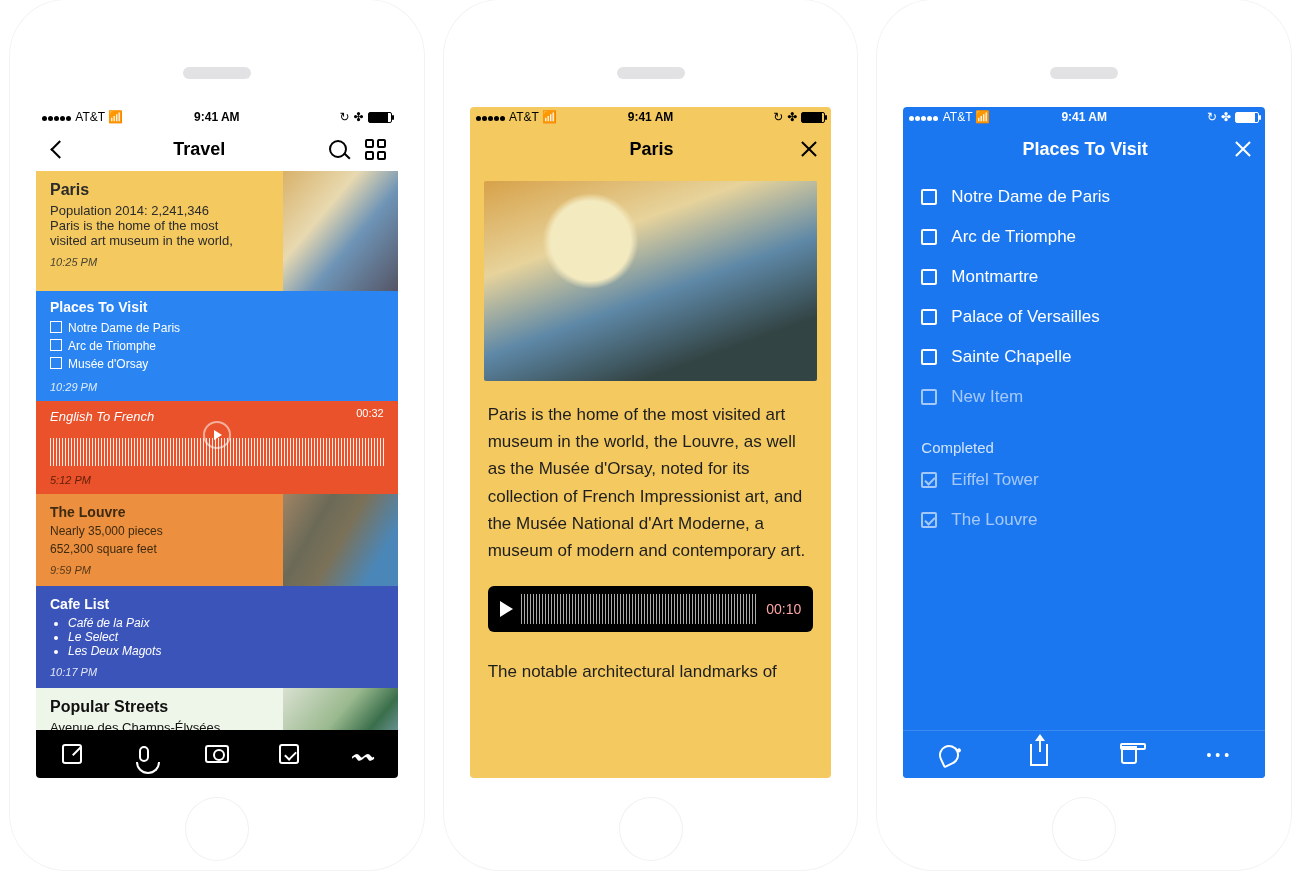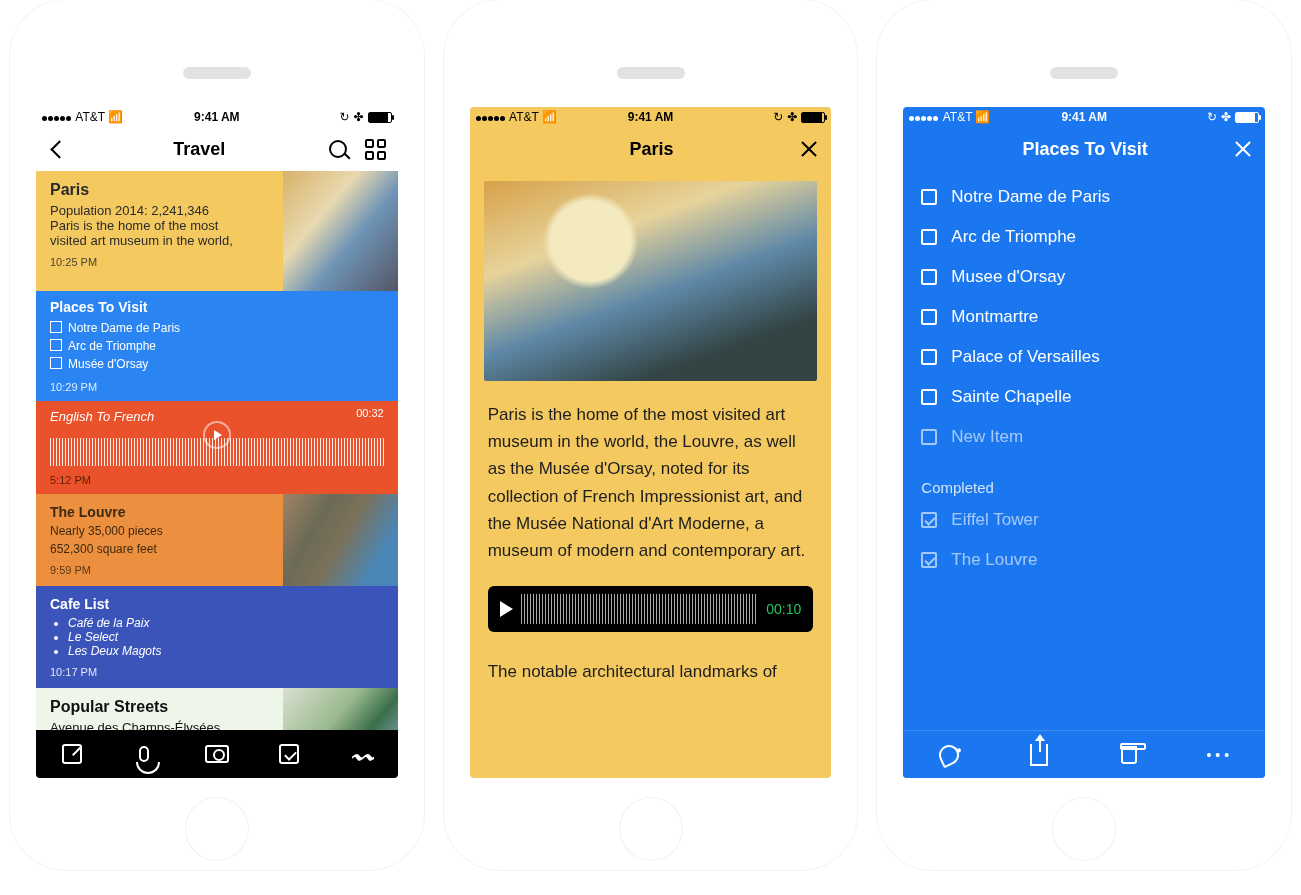--- a/index.html
+++ b/index.html
@@ -33,21 +33,21 @@
   .search-ic{width:18px;height:18px;border:2px solid currentColor;border-radius:18px;position:relative;}
   .search-ic::after{content:"";position:absolute;width:8px;height:2px;background:currentColor;right:-6px;bottom:-1px;transform:rotate(45deg);}
   .grid-ic{display:grid;grid-template-columns:9px 9px;grid-template-rows:9px 9px;gap:3px;}
   .grid-ic i{border:2px solid currentColor;border-radius:2px;}
   
   .list{flex:1;overflow:hidden;background:#f5f5f5;}
   .card{padding:10px 14px;font-size:13px;color:#111;}
   .card.yellow{background:#f4c960;color:#2b2b2b;position:relative;padding-right:130px;min-height:120px;}
   .thumb{position:absolute;right:0;top:0;bottom:0;width:115px;background:linear-gradient(130deg,#d8b26a,#e8d9b0 35%,#6e94b6 60%,#556 100%);}
   .card .ttl{font-weight:600;font-size:16px;margin-bottom:4px;}
-  .card .ts{font-size:11px;margin-top:8px;opacity:.85;}
+  .card .ts{font-size:11px;margin-top:8px;opacity:.85;font-style:italic;}
   .card.blue{background:#2a84f1;color:#fff;padding:8px 14px;}
   .card.blue .chk{font-size:12px;line-height:18px;}
   .card.blue .chk::before{content:"";display:inline-block;width:10px;height:10px;border:1.5px solid #fff;vertical-align:-1px;margin-right:6px;}
   .card.red{background:#e9522a;color:#fff;position:relative;padding:8px 14px;}
   .card.red .play{position:absolute;left:50%;top:20px;transform:translateX(-50%);width:28px;height:28px;border:2px solid #fff8;border-radius:30px;display:flex;align-items:center;justify-content:center;}
   .card.red .play::after{content:"";border-left:8px solid #fff;border-top:5px solid transparent;border-bottom:5px solid transparent;margin-left:2px;}
   .card.red .dur{position:absolute;right:14px;top:6px;font-size:11px;margin-left:20px;}
   .wave{height:28px;background:
     repeating-linear-gradient(90deg,#fff 0 1px,transparent 1px 3px);
     opacity:.9;margin-top:14px;}
@@ -68,21 +68,21 @@
   .cam::after{content:"";position:absolute;left:6px;top:2px;width:8px;height:8px;border:2px solid #fff;border-radius:10px;}
   .check{width:20px;height:20px;border:2px solid #fff;border-radius:3px;position:relative;}
   .check::after{content:"";position:absolute;left:4px;top:5px;width:9px;height:5px;border-left:2px solid #fff;border-bottom:2px solid #fff;transform:rotate(-45deg);}
   .scribble::before{content:"〰";font-size:22px;color:#fff;font-style:italic;transform:rotate(-20deg);}
   
   .p2{background:#f4c960;}
   .p2 .hero{margin:10px 14px;height:200px;border-radius:2px;background:
      radial-gradient(circle at 32% 30%,#f3eac0 0 15%,transparent 18%),
      linear-gradient(160deg,#d7a24a 0%,#e7d39b 30%,#5e88a7 55%,#344 80%);}
   .p2 .body{padding:10px 18px;font-size:17px;line-height:1.6;color:#1e1e1e;}
-  .audio{margin:12px 18px;height:46px;background:#000;border-radius:6px;display:flex;align-items:center;padding:0 12px;color:#22c55e;gap:8px;}
+  .audio{margin:12px 18px;height:46px;background:#000;border-radius:6px;display:flex;align-items:center;padding:0 12px;color:#fca5a5;gap:8px;}
   .audio .pl{width:0;height:0;border-left:13px solid #fff;border-top:8px solid transparent;border-bottom:8px solid transparent;}
   .audio .wf{flex:1;height:30px;background:repeating-linear-gradient(90deg,#aaa 0 1px,transparent 1px 3px);mask:linear-gradient(#000,#000);}
   .audio .tm{font-size:14px;font-variant-numeric:tabular-nums;}
   
   .p3{background:#1b77f0;color:#fff;}
   .p3 .nav{color:#fff;}
   .p3 .status{color:#fff;}
   .p3 .items{flex:1;padding:6px 18px;overflow:hidden;}
   .row{display:flex;align-items:center;gap:14px;padding:10px 0;font-size:17px;}
   .box{width:16px;height:16px;border:2px solid #fff;border-radius:2px;flex:none;position:relative;}
@@ -257,24 +257,20 @@
      <div class="row">
             <span class="box"></span>
             <span>Notre Dame de Paris</span>
           </div>
      <div class="row">
             <span class="box"></span>
             <span>Arc de Triomphe</span>
           </div>
      <div class="row">
             <span class="box"></span>
-            <span>Musee d'Orsay</span>
-          </div>
-     <div class="row">
-            <span class="box"></span>
             <span>Montmartre</span>
           </div>
      <div class="row">
             <span class="box"></span>
             <span>Palace of Versailles</span>
           </div>
      <div class="row">
             <span class="box"></span>
             <span>Sainte Chapelle</span>
           </div>

